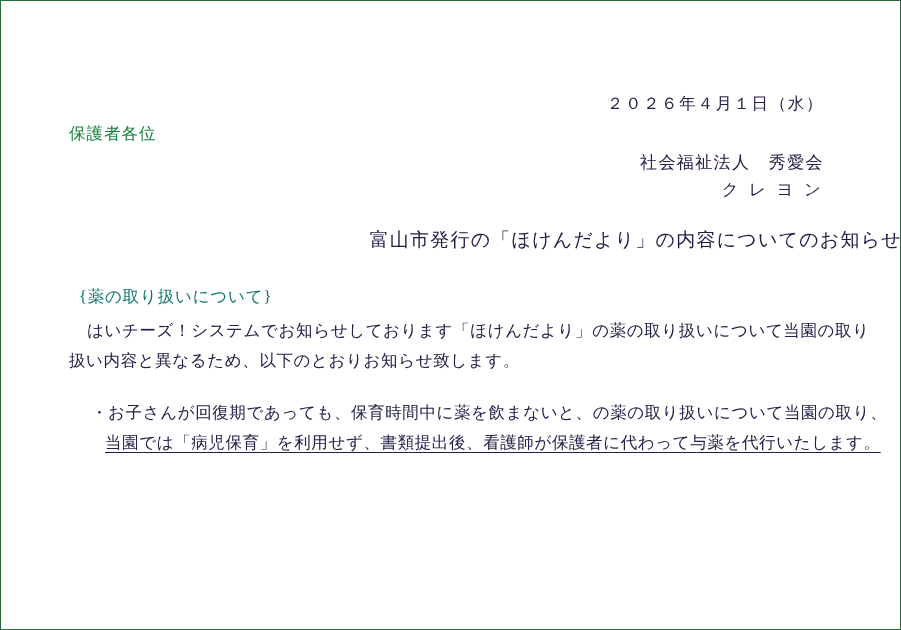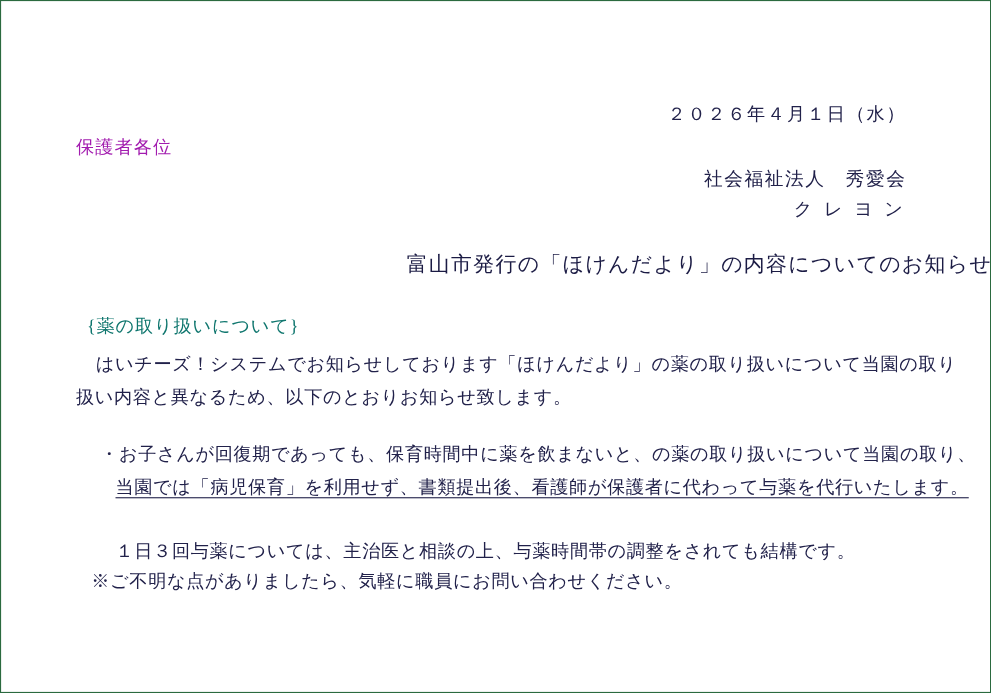--- a/index.html
+++ b/index.html
@@ -36,21 +36,21 @@
     letter-spacing: 1.6px;
     color: #21214a;
     white-space: nowrap;
   }
   .doc-addressee {
     position: absolute;
     left: 68px;
     top: 122px;
     font-size: 16.5px;
     letter-spacing: 1.0px;
-    color: #a21caf;
+    color: #15803d;
     white-space: nowrap;
   }
   .doc-org {
     position: absolute;
     right: 78px;
     top: 150px;
     font-size: 17px;
     letter-spacing: 1.4px;
     color: #21214a;
     white-space: nowrap;
@@ -126,18 +126,16 @@
 
     <div class="para p-intro-1">はいチーズ！システムでお知らせしております「ほけんだより」の薬の取り扱いについて当園の取り</div>
 
     <div class="para p-intro-2">扱い内容と異なるため、以下のとおりお知らせ致します。</div>
 
     <div class="para bullet-1">・お子さんが回復期であっても、保育時間中に薬を飲まないと、の薬の取り扱いについて当園の取り、</div>
 
     <div class="para bullet-2">当園では「病児保育」を利用せず、書類提出後、看護師が保護者に代わって与薬を代行いたします。</div>
 
 
-    <div class="para bullet-4">１日３回与薬については、主治医と相談の上、与薬時間帯の調整をされても結構です。</div>
 
-    <div class="para note-line">※ご不明な点がありましたら、気軽に職員にお問い合わせください。</div>
 
   </div>
 </div>
 
 </body></html>

